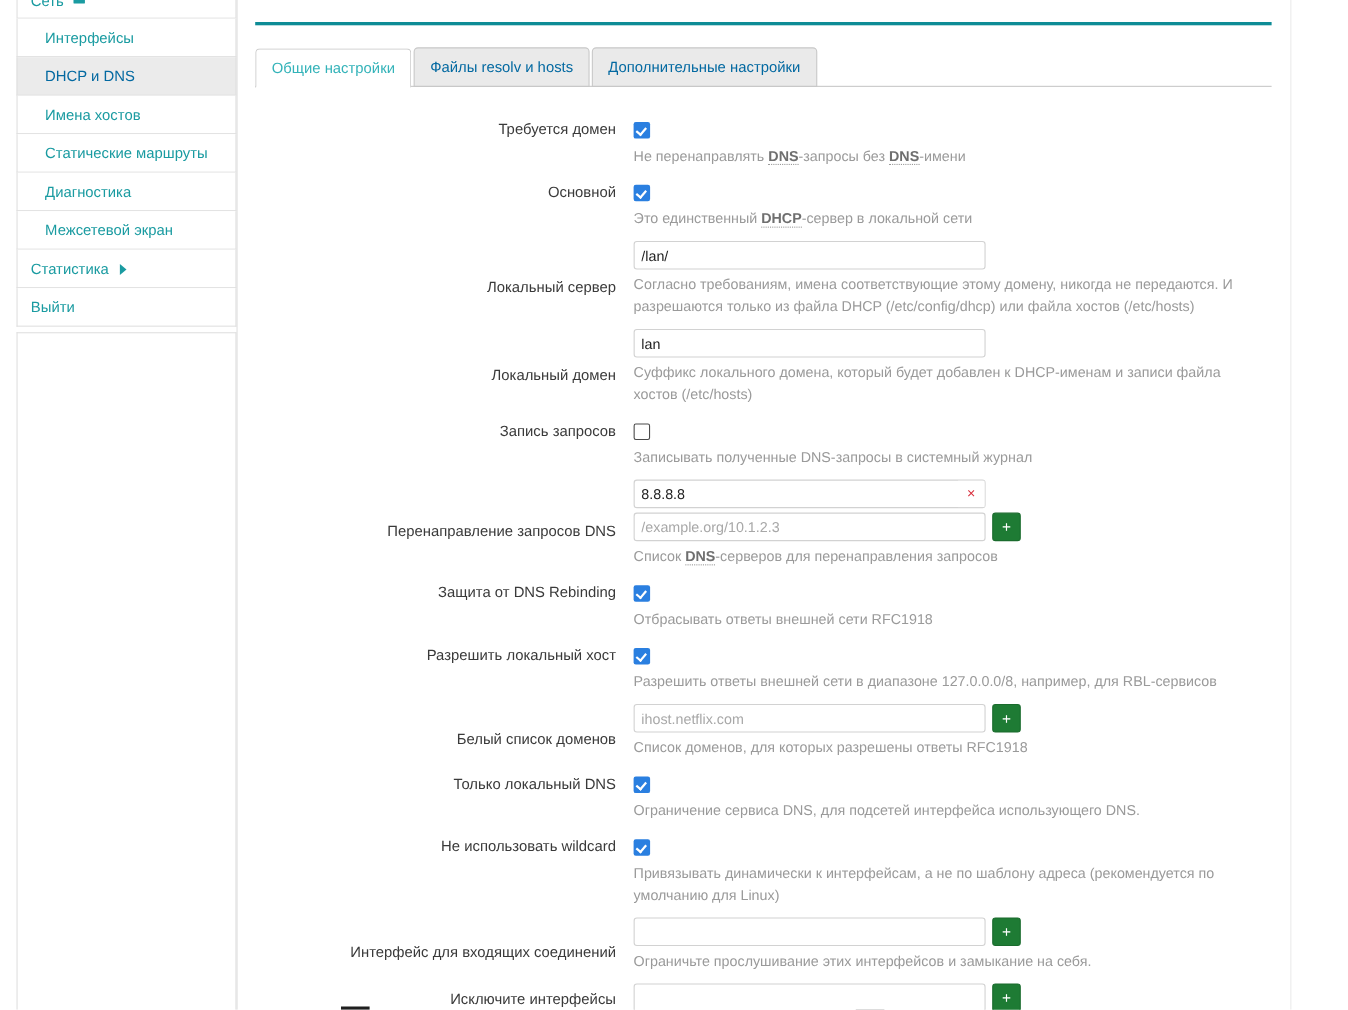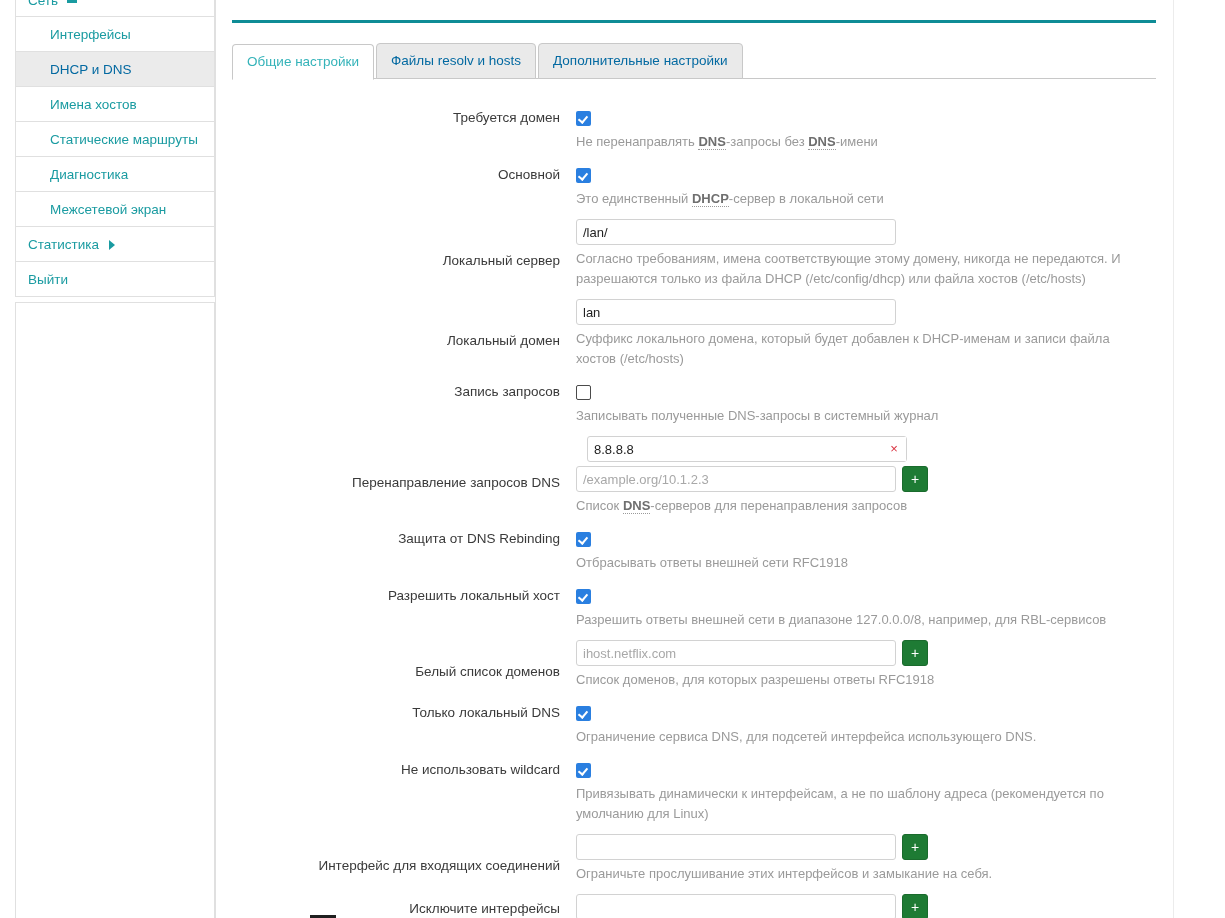--- a/index.html
+++ b/index.html
@@ -29,21 +29,21 @@
     background: #ffffff;
     height: 35px;
     line-height: 35px;
     font-size: 13.5px;
     color: #1a9ba1;
     padding-left: 12px;
     white-space: nowrap;
     cursor: pointer;
   }
   .side-item:first-child { border-top: 1px solid #e0e0e0; }
-  .side-item.indent { padding-left: 34px; }
+  .side-item.indent { padding-left: 25px; }
   .side-item.active {
     background: #ebebeb;
     color: #0369a1;
   }
   .side-item.parent { color: #1a9ba1; }
   .caret-down {
     display: inline-block;
     width: 0; height: 0;
     border-left: 5px solid #1a9ba1;
     border-right: 5px solid #1a9ba1;
@@ -182,21 +182,21 @@
     font-size: 13px;
     font-family: "Liberation Sans", sans-serif;
     color: #222222;
     padding: 0 6px;
     background: #ffffff;
     outline: none;
   }
   .txt::placeholder { color: #a8a8a8; }
 
   .inputgrp { display: flex; align-items: center; }
-  .inputwrap { position: relative; display: inline-block; margin-left: 11px; }
+  .inputwrap { position: relative; display: inline-block; }
   .rm-btn {
     position: absolute;
     right: 1px; top: 1px;
     width: 24px; height: 24px;
     line-height: 24px;
     text-align: center;
     color: #d9303e;
     background: #ffffff;
     font-size: 13px;
     border: none;

